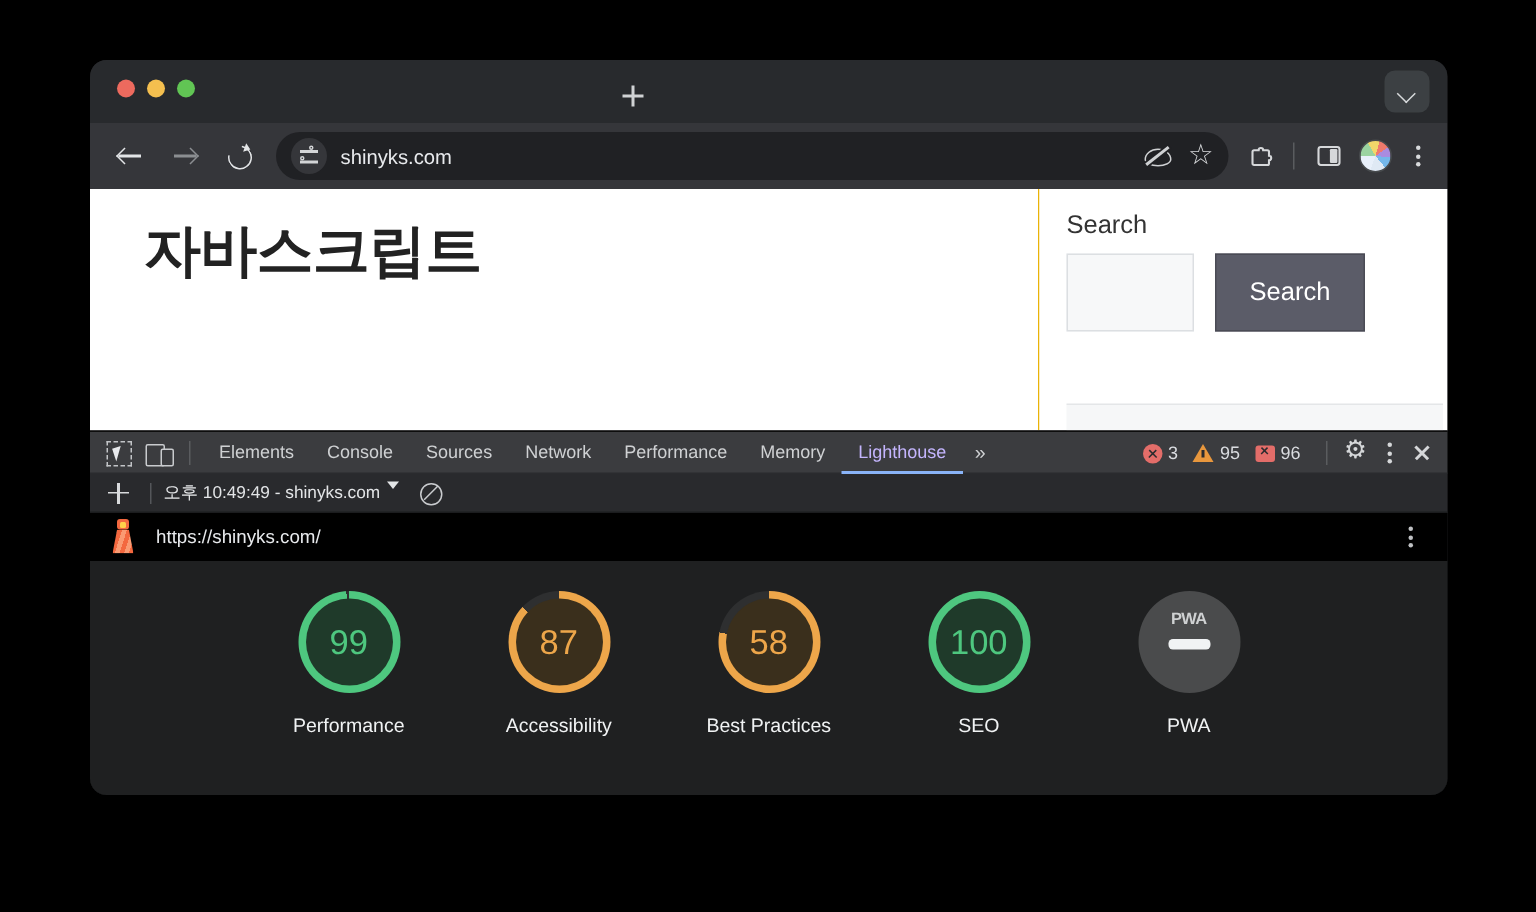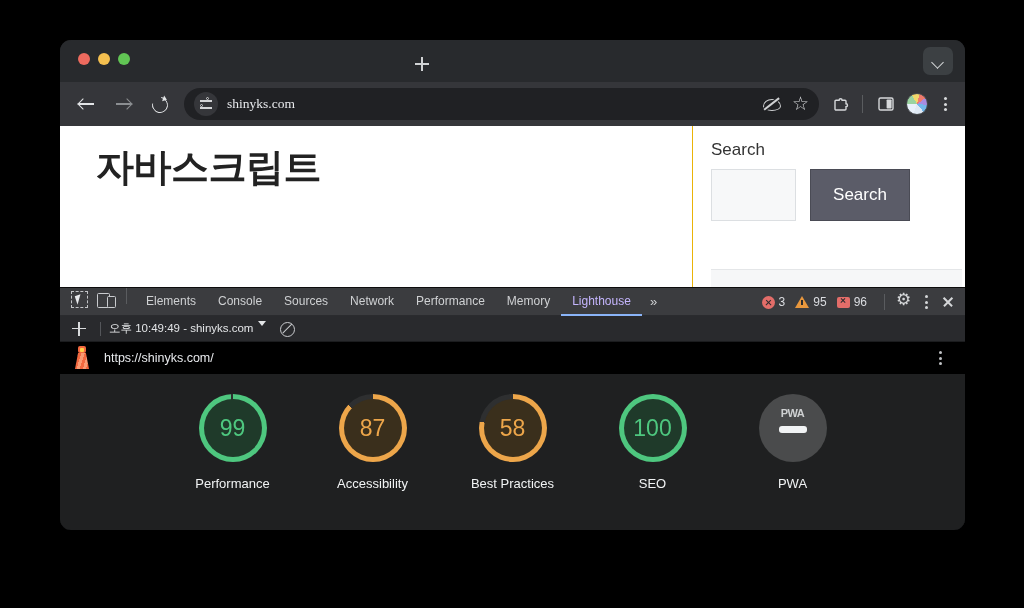--- a/index.html
+++ b/index.html
@@ -145,21 +145,20 @@
 
   #omnibox {
     flex: 1 1 auto;
     height: 32px;
     margin: 0 0 0 10px;
     background: #202124;
     border-radius: 16px;
     display: flex; align-items: center;
     padding-left: 10px;
     position: relative;
-    font-family: Liberation Serif, serif;
   }
   #site-settings-icon {
     width: 24px; height: 24px; border-radius:50%;
     background:#35363a; position:relative; flex:0 0 auto;
     margin-right: 9px;
   }
   #site-settings-icon i {
     position:absolute; display:block; height:1.5px; background:#d3d5d7;
   }
   #site-settings-icon i:nth-child(1){ left:6px; top:8px; width:12px; }
@@ -271,21 +270,21 @@
   
   #devtools {
     position: relative;
     height: 243px;
     background: #202124;
     border-top: 1px solid #0d0d0d;
   }
   #devtools-tabbar {
     height: 28px;
     background: #3b3c3f;
-    display: flex; align-items: flex-start;
+    display: flex; align-items: center;
     border-bottom: 1px solid #2a2b2e;
     position: relative;
   }
   #inspect-icon {
     width:22px; height:22px; margin-left: 8px; position:relative; flex:0 0 auto;
   }
   #inspect-icon::before {
     content:""; position:absolute; left:3px; top:3px;
     width:15px; height:15px;
     border:1.3px dashed #c2c4c7;

